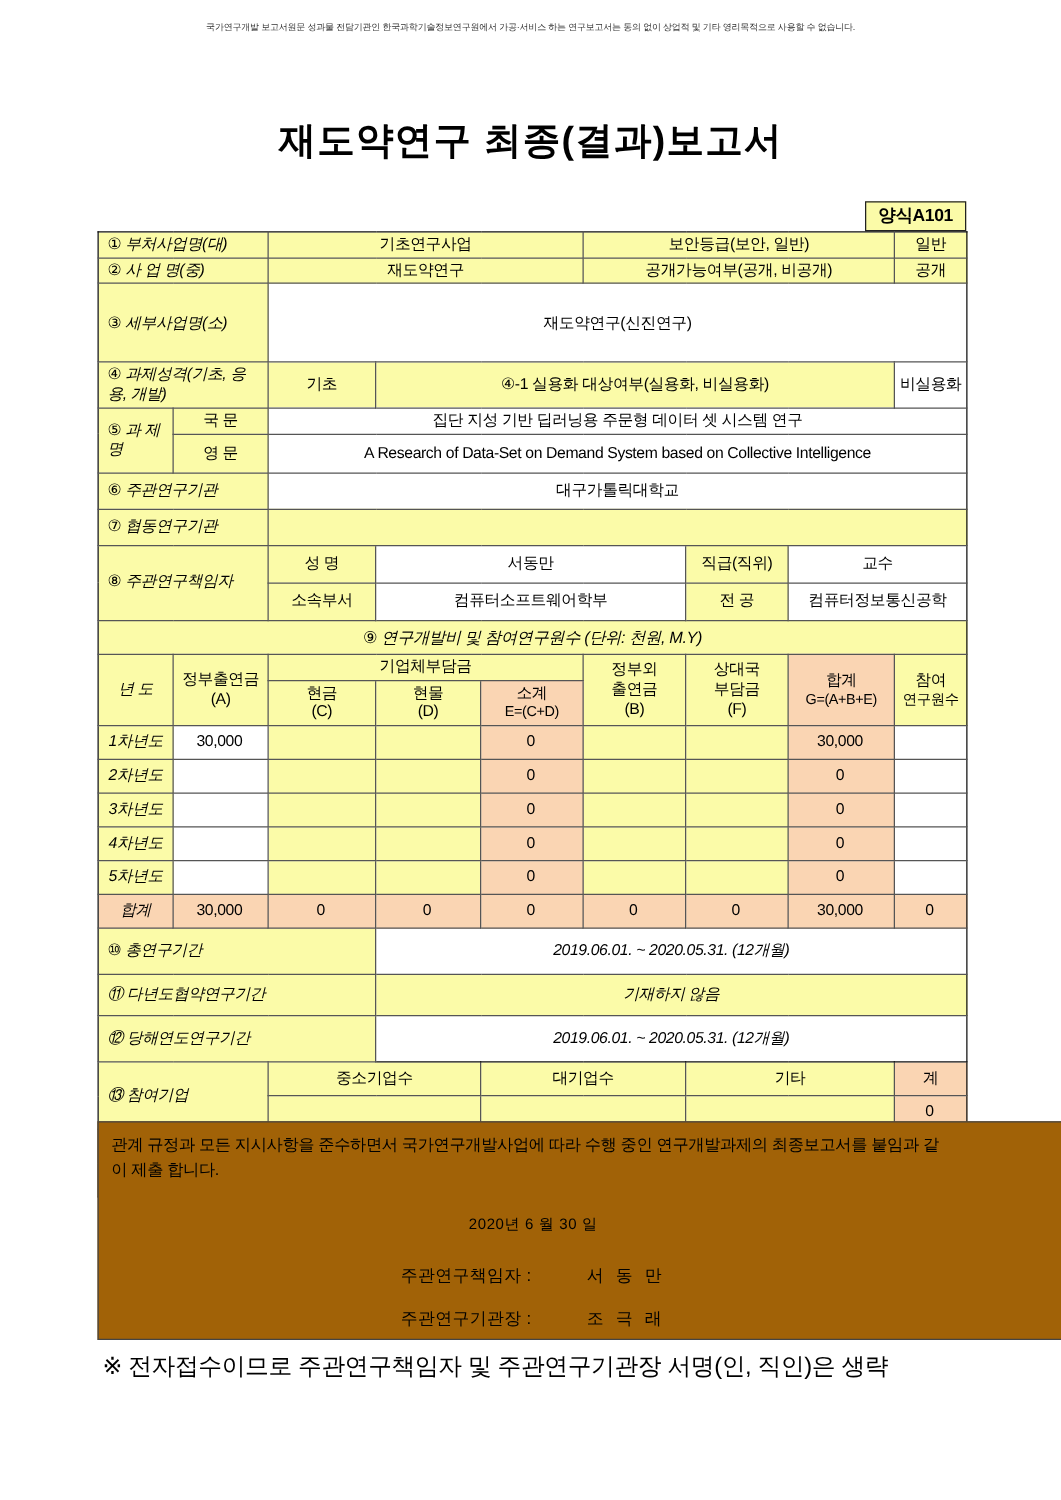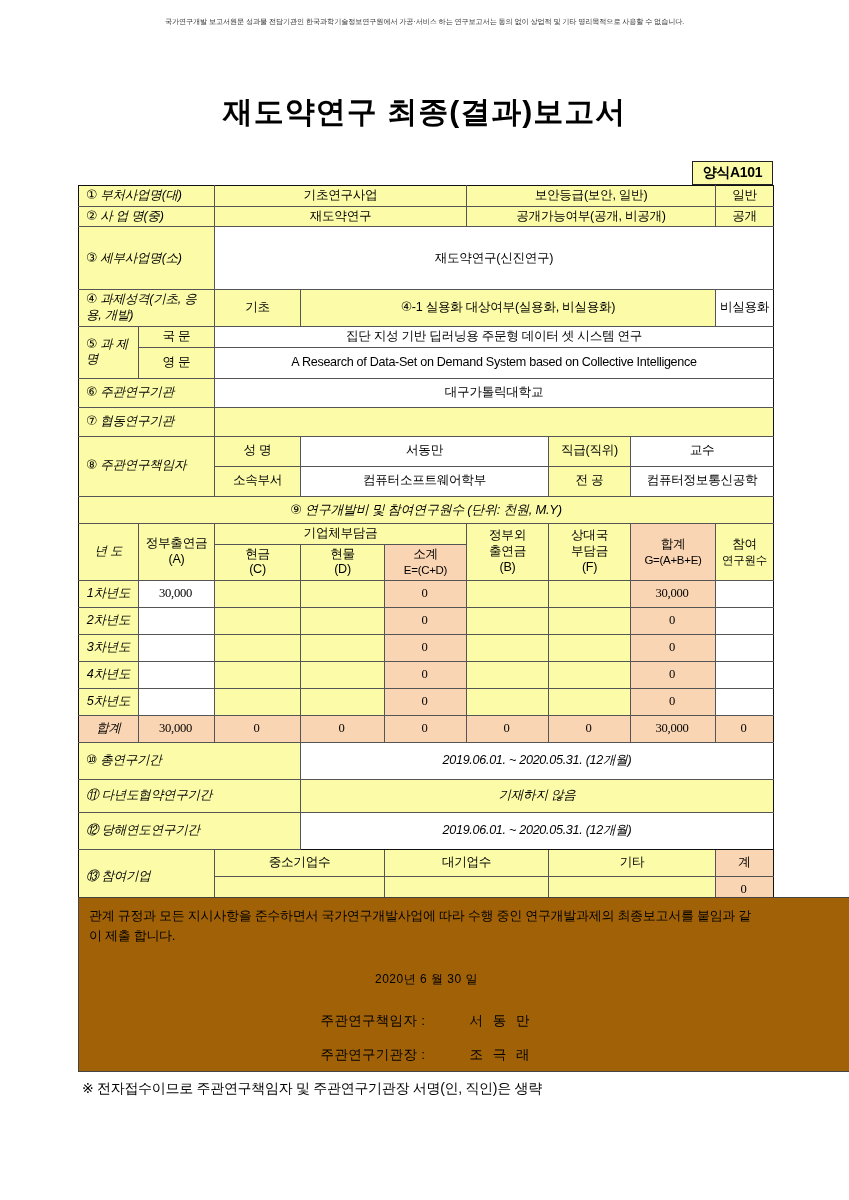--- a/index.html
+++ b/index.html
@@ -94,21 +94,21 @@
   }
   .lbl {
     background: #fbfba8 !important;
     text-align: left !important;
     padding-left: 7px !important;
   }
   .yel { background: #fbfba8 !important; }
   .peach { background: #fad5b3 !important; }
   .wht { background: #ffffff !important; }
   .ctr { text-align: center !important; margin-left: 22px; }
-  .num { text-align: center; padding-right: 5px !important; font-family: Liberation Serif, serif; }
+  .num { text-align: center; padding-right: 5px !important; }
   .small { font-size: 11.5px; }
 
   .thick-top { border-top: 1.6px solid #111 !important; }
   .thick-bottom { border-bottom: 1.6px solid #111 !important; }
   .thick-left { border-left: 1.6px solid #111 !important; font-style: italic; }
   .thick-right { border-right: 1.6px solid #111 !important; }
 
   .eng { font-size: 12.2px; letter-spacing: -0.2px; }
 
   
@@ -151,21 +151,21 @@
   }
   .sig-1 { top: 114px; }
   .sig-2 { top: 148px; }
   .sig-label { display: inline-block; }
   .sig-name { display: inline-block; margin-left: 40px; letter-spacing: 3px; }
 
   .footnote {
     position: absolute;
     left: 82px;
     top: 1080px;
-    font-size: 14px;
+    font-size: 19px;
     letter-spacing: -0.3px;
   }
 </style>
 </head>
 <body>
 
 <div class="page">
 
   <div class="disclaimer">국가연구개발 보고서원문 성과물 전담기관인 한국과학기술정보연구원에서 가공·서비스 하는 연구보고서는 동의 없이 상업적 및 기타 영리목적으로 사용할 수 없습니다.</div>
 

